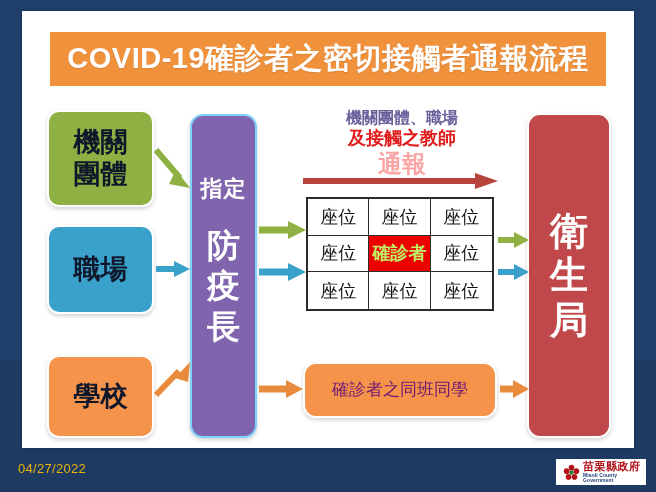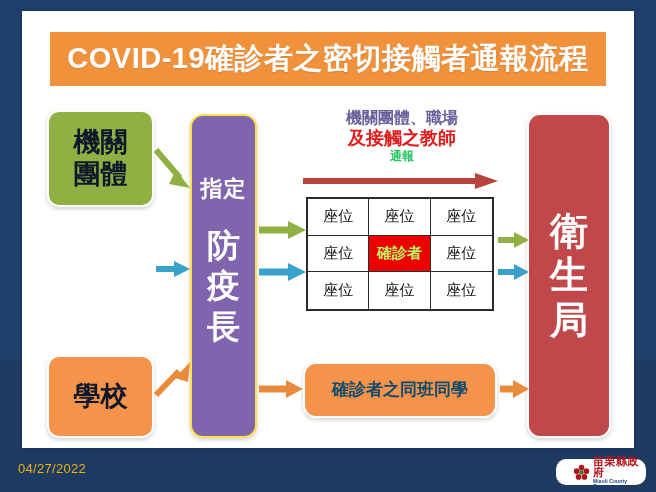--- a/index.html
+++ b/index.html
@@ -83,21 +83,21 @@
     left: 47px; top: 355px; width: 107px; height: 83px;
     background: #f5934b; font-size: 27px;
   }
 
   
   #box-officer {
     position: absolute;
     left: 190px; top: 114px; width: 67px; height: 324px;
     background: #8065ae;
     border-radius: 13px;
-    border: 2px solid #fde047;
+    border: 2px solid #7dd3fc;
     box-sizing: border-box;
     box-shadow: 0 2px 4px rgba(0,0,0,0.18);
     display: flex;
     flex-direction: column;
     align-items: center;
     color: #ffffff;
     font-weight: bold;
   }
   #box-officer .ln-small {
     margin-top: 58px;
@@ -135,21 +135,21 @@
   
   #grid-note {
     position: absolute;
     left: 297px; top: 108px; width: 210px;
     text-align: center;
     font-weight: bold;
     line-height: 1.22;
   }
   #grid-note .l1 { font-size: 16px; color: #6a5f9b; }
   #grid-note .l2 { font-size: 18px; color: #e01b1b; }
-  #grid-note .l3 { font-size: 12px; color: #22c55e; }
+  #grid-note .l3 { font-size: 24px; color: #fca5a5; }
 
   
   #note-arrow {
     position: absolute;
     left: 303px; top: 172px; width: 195px; height: 18px;
   }
 
   
   #seat-grid {
     position: absolute;
@@ -161,21 +161,21 @@
     grid-template-columns: repeat(3, 1fr);
     grid-template-rows: repeat(3, 1fr);
     background: #ffffff;
   }
   .seat-cell {
     border-right: 1px solid #2b2b2b;
     border-bottom: 1px solid #2b2b2b;
     display: flex;
     align-items: center;
     justify-content: center;
-    font-size: 15px;
+    font-size: 18px;
     color: #111111;
     box-sizing: border-box;
     font-weight: normal;
   }
   .seat-cell:nth-child(3n) { border-right: none; }
   .seat-cell:nth-child(n+7) { border-bottom: none; }
   .seat-cell.case {
     background: #ec0000;
     color: #bef264;
     font-weight: bold;
@@ -187,22 +187,22 @@
     position: absolute;
     left: 303px; top: 362px; width: 194px; height: 56px;
     background: #f5934b;
     border-radius: 13px;
     border: 2px solid #ffffff;
     box-sizing: border-box;
     box-shadow: 0 2px 4px rgba(0,0,0,0.18);
     display: flex;
     align-items: center;
     justify-content: center;
-    color: #0c4a6e;
-    font-weight: bold;
+    color: #701a75;
+    font-weight: normal;
     font-size: 17px;
     line-height: 1.3;
     text-align: center;
   }
 
   
   #arrows {
     position: absolute;
     left: 0; top: 0;
     width: 656px; height: 492px;
@@ -215,24 +215,24 @@
     left: 18px; top: 461px;
     color: #eab308;
     font-size: 13px;
     letter-spacing: 0.3px;
   }
   #logo {
     position: absolute;
     left: 556px; top: 459px;
     width: 90px; height: 26px;
     background: #ffffff;
-    border-radius: 10px;
-    display: flex;
-    align-items: center;
-    padding-left: 17px;
+    border-radius: 0;
+    display: flex;
+    align-items: center;
+    padding-left: 7px;
     box-sizing: border-box;
   }
   #logo .flower {
     width: 17px; height: 17px;
     flex: 0 0 auto;
     margin-right: 3px;
   }
   #logo .ltxt { line-height: 1.0; }
   #logo .lzh {
     display: block;
@@ -258,20 +258,23 @@
   <div id="card"></div>
 
   <div id="title-banner">
     <span class="txt">COVID-19確診者之密切接觸者通報流程</span>
   </div>
 
   <div class="srcbox" id="box-agency">
     <span><span>機關</span><br><span>團體</span></span>
   </div>
 
+  <div class="srcbox" id="box-workplace">
+    <span>職場</span>
+  </div>
 
   <div class="srcbox" id="box-school">
     <span>學校</span>
   </div>
 
   <div id="box-officer">
     <div class="ln-small">指定</div>
     <div class="ln-big">
       <span>防</span>
       <span>疫</span>

